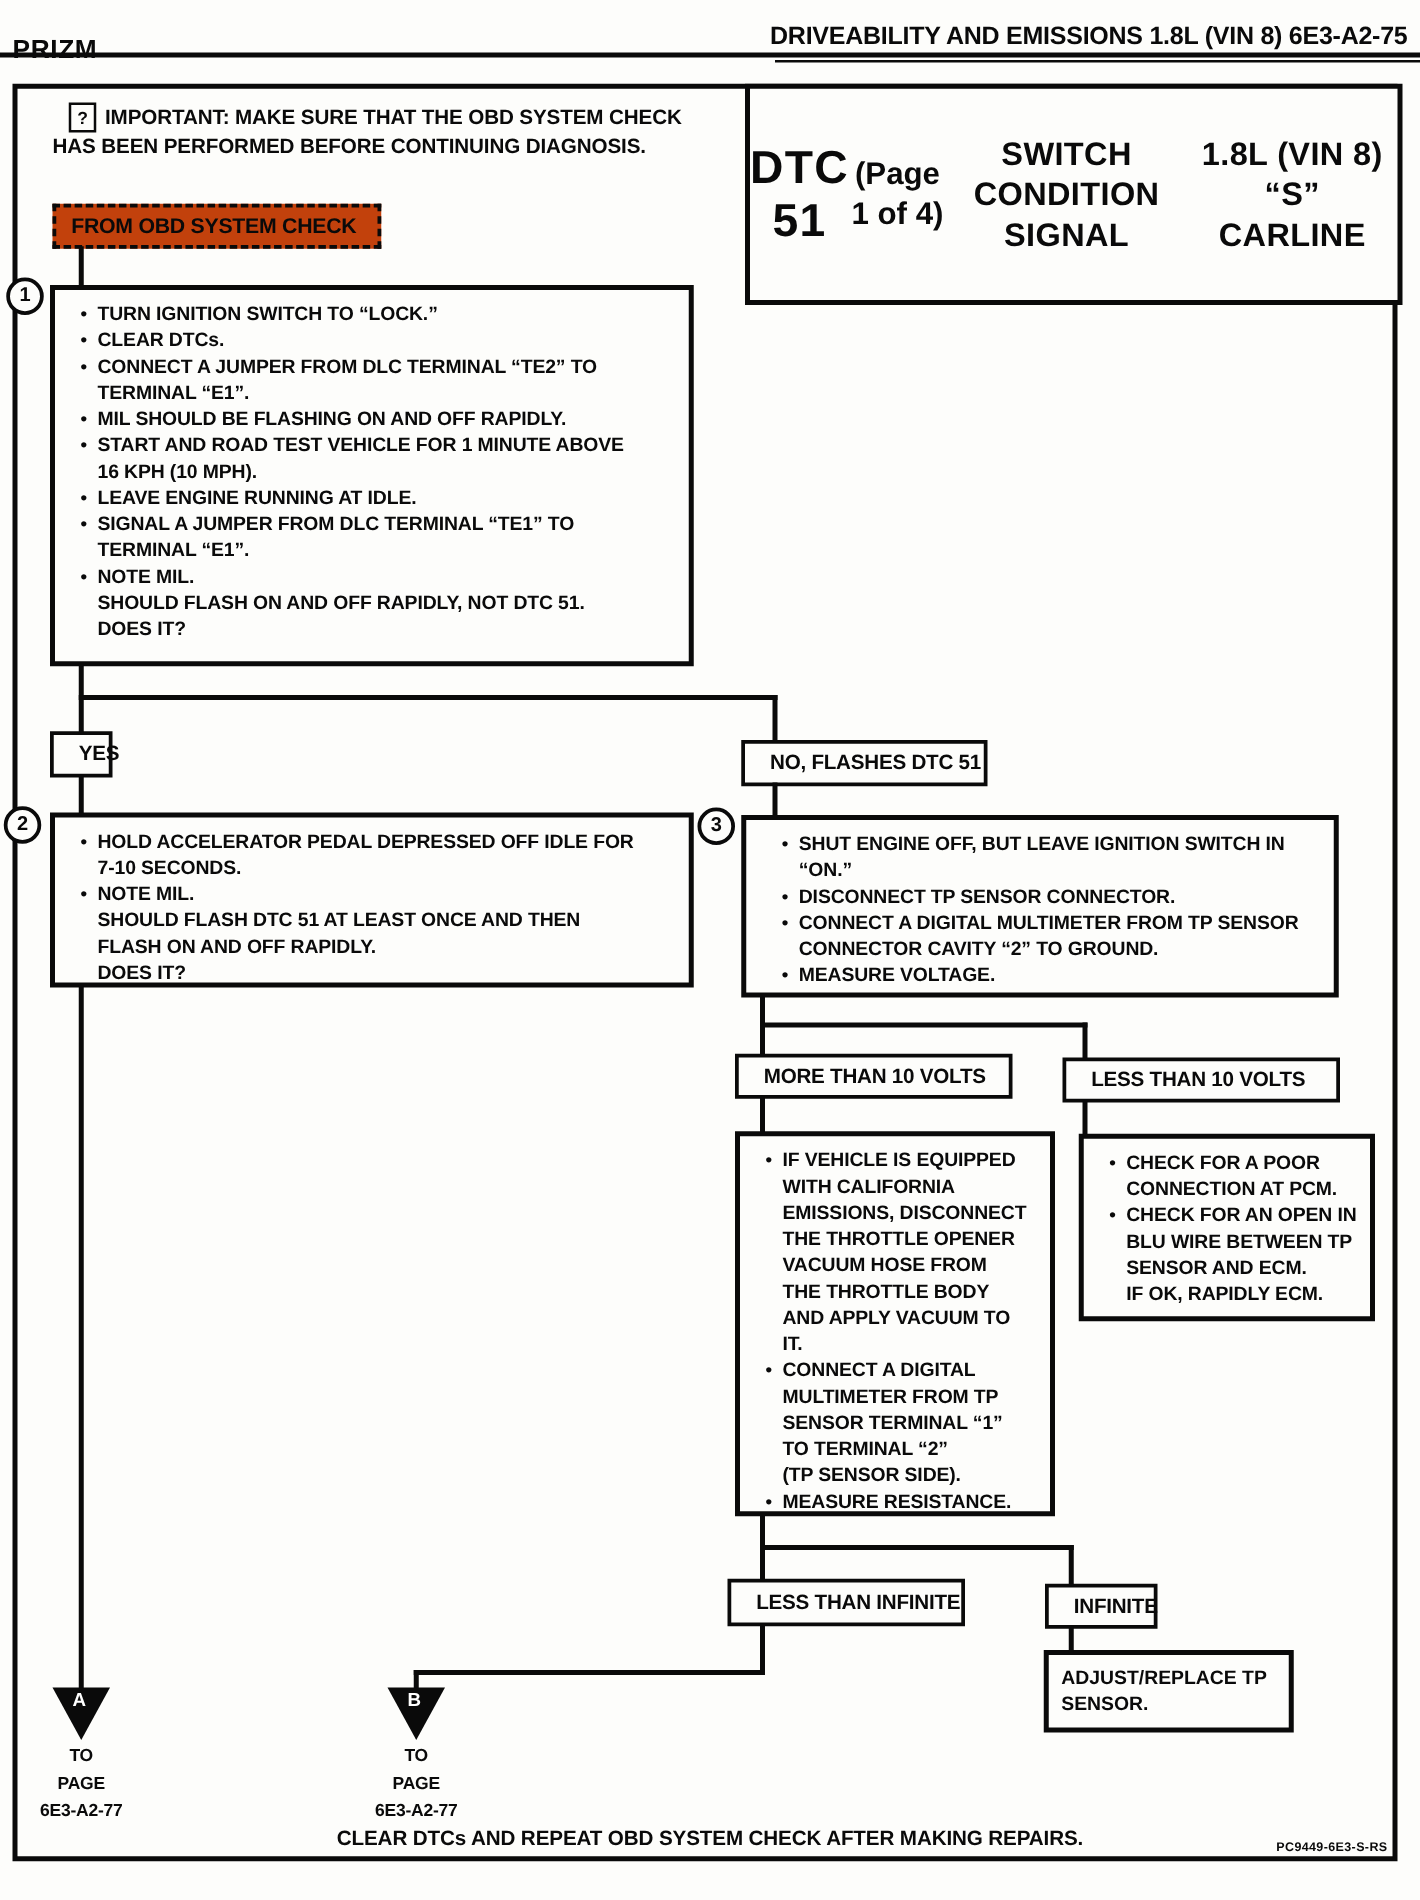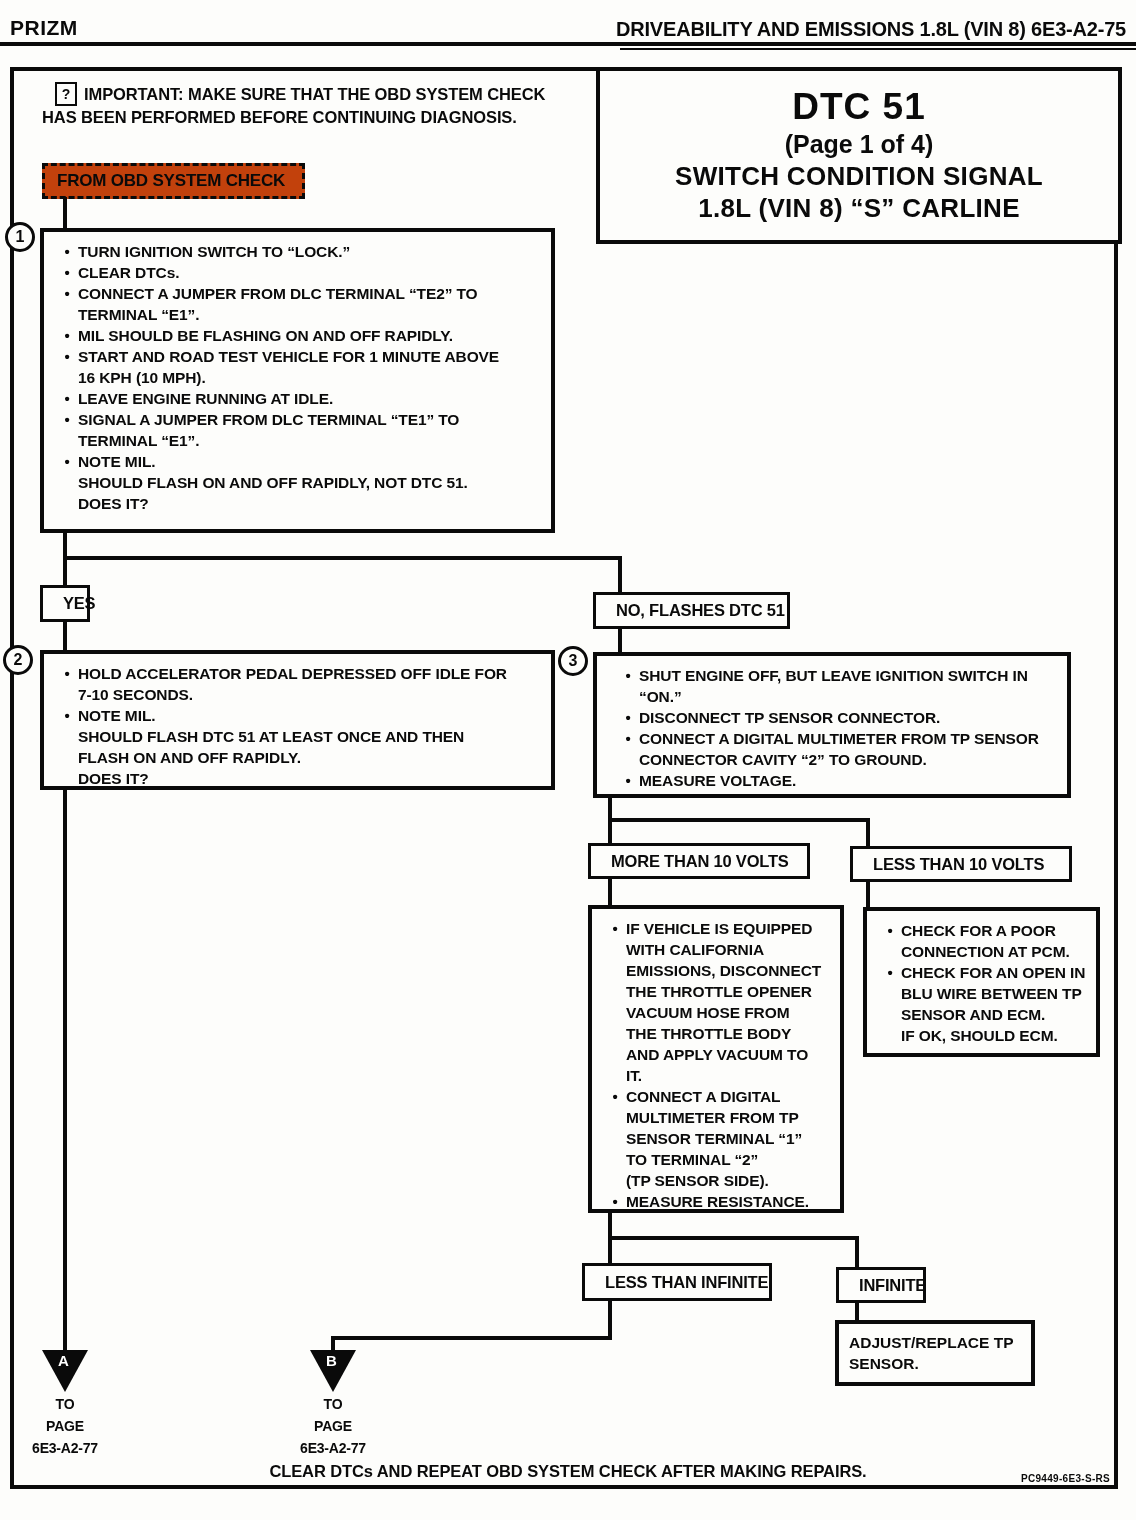--- a/index.html
+++ b/index.html
@@ -2,29 +2,29 @@
 <html><head>
 <meta charset="utf-8">
 <style>
   html,body{margin:0;padding:0;background:#e8e8e4;}
   #canvas{
     position:relative;width:1136px;height:1520px;background:#fdfdfb;
     font-family:"Liberation Sans",sans-serif;font-weight:700;color:#0a0a0a;
     overflow:hidden;
   }
   
-  .hdr-left{position:absolute;left:10px;top:16px;font-size:21px;letter-spacing:.5px;}
+  .hdr-left{position:absolute;left:10px;top:28px;font-size:21px;letter-spacing:.5px;}
   .hdr-right{position:absolute;right:10px;top:18px;font-size:20px;letter-spacing:-0.2px;margin-left:18px;}
   .hdr-rule{position:absolute;left:0;top:42px;width:1136px;height:4px;background:#0a0a0a;}
   .hdr-rule2{position:absolute;left:620px;top:48px;width:516px;height:2px;background:#0a0a0a;}
   
   .outer{position:absolute;left:10px;top:67px;width:1108px;height:1422px;border:4px solid #0a0a0a;box-sizing:border-box;}
   
   .titlebox{position:absolute;left:596px;top:67px;width:526px;height:177px;border:4px solid #0a0a0a;box-sizing:border-box;
-    display:flex;flex-direction:column;align-items:center;justify-content:center;text-align:center;background:#fdfdfb;}
+    display:flex;align-items:center;justify-content:center;text-align:center;background:#fdfdfb;}
   .t1{font-size:37px;letter-spacing:1px;line-height:1.15;}
   .t2{font-size:25px;line-height:1.25;}
   .t3{font-size:26px;letter-spacing:.3px;line-height:1.25;}
   
   .note{position:absolute;left:42px;top:82px;width:548px;font-size:16.5px;line-height:22px;letter-spacing:-0.1px;}
   .note .l1{display:flex;align-items:center;gap:7px;padding-left:13px;}
   .imp-icon{display:inline-flex;align-items:center;justify-content:center;width:18px;height:20px;
     border:2.5px solid #0a0a0a;font-size:14px;flex:0 0 auto;}
   
   .fbox{position:absolute;border:4px solid #0a0a0a;box-sizing:border-box;background:#fdfdfb;}
@@ -257,21 +257,21 @@
             <div>CHECK FOR A POOR</div>
             <div>CONNECTION AT PCM.</div>
           </div>
         </div>
         <div class="bullet-item">
           <span class="dot">•</span>
           <div class="lines">
             <div>CHECK FOR AN OPEN IN</div>
             <div>BLU WIRE BETWEEN TP</div>
             <div>SENSOR AND ECM.</div>
-            <div>IF OK, SHOULD ECM.</div>
+            <div>IF OK, RAPIDLY ECM.</div>
           </div>
         </div>
       </div>
   </div>
 
   <div class="lblbox" style="left:582px;top:1263px;width:190px;height:38px">LESS THAN INFINITE</div>
   <div class="lblbox" style="left:836px;top:1267px;width:90px;height:36px">INFINITE</div>
 
   <div class="fbox" style="left:835px;top:1320px;width:200px;height:66px;display:flex;align-items:center">
     <div style="font-size:15.5px;line-height:21px;padding:0 10px">ADJUST/REPLACE TP SENSOR.</div>

